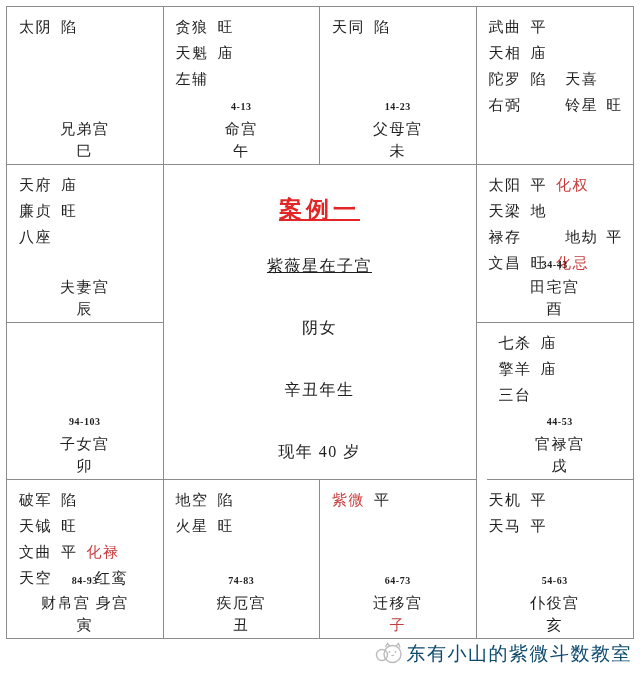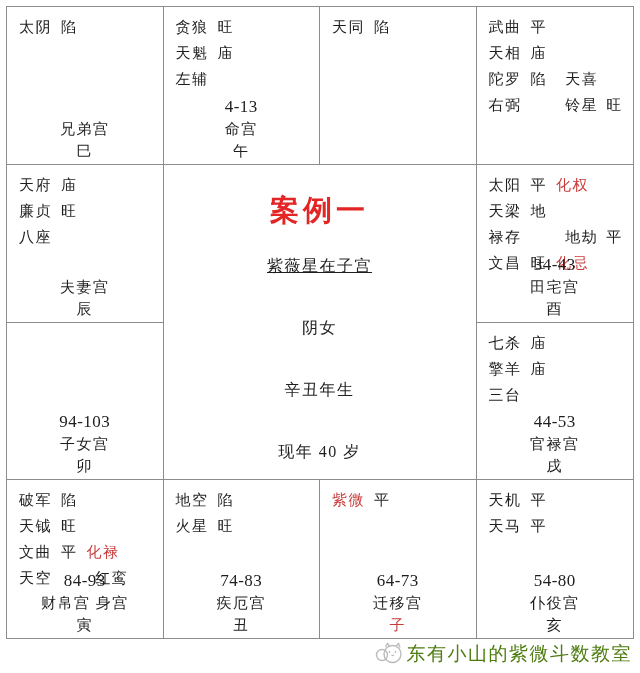--- a/index.html
+++ b/index.html
@@ -17,32 +17,32 @@
   .cell.lastcol{border-right:none;}
   .cell.lastrow{border-bottom:none;}
   .stars{position:absolute;top:7px;left:12px;right:5px;}
   .sline{position:relative;height:26px;line-height:26px;font-size:15px;letter-spacing:1.5px;white-space:nowrap;}
   .sstat{margin-left:9px;}
   .rgrp{position:absolute;left:55%;top:0;white-space:nowrap;}
   .rgrp .sstat{margin-left:8px;}
   .red{color:#c83b3b;}
   .bottom{position:absolute;left:0;right:0;bottom:2px;text-align:center;font-size:15px;letter-spacing:1.5px;}
   .bottom div{height:22px;line-height:22px;}
-  .bottom .range{letter-spacing:0.5px;font-size:17px;}
+  .bottom .range{letter-spacing:0.5px;font-size:10px;font-weight:bold;}
   .center{
     grid-column:2/4;grid-row:2/4;
     border-right:1px solid #8c8c8c;border-bottom:1px solid #8c8c8c;
     box-sizing:border-box;text-align:center;
   }
-  .case-title{margin-top:30px;font-size:29px;line-height:30px;font-weight:bold;color:#e32525;letter-spacing:4px;}
+  .case-title{margin-top:30px;font-size:23px;line-height:30px;font-weight:bold;color:#e32525;letter-spacing:4px;text-decoration:underline;}
   .cline{font-size:16px;line-height:16px;letter-spacing:1.5px;margin-top:46px;}
   .cline.first{margin-top:33px;text-decoration:underline;}
   .watermark{
     position:absolute;right:8px;bottom:6px;display:flex;align-items:center;gap:3px;
-    color:#4d7c0f;font-size:19px;letter-spacing:1.5px;white-space:nowrap;
+    color:#0c4a6e;font-size:19px;letter-spacing:1.5px;white-space:nowrap;
   }
   .wicon{flex:0 0 auto;}
 </style>
 </head>
 <body>
 
 <div class="stage">
   <div class="grid" id="grid">
     <div class="center">
       <div class="case-title">案例一</div>
@@ -70,20 +70,25 @@
         <div class="bottom">
           <div class="range">4-13</div>
           <div class="pname">命宫</div>
           <div class="branch">午</div>
         </div>
       </div>
       <div class="cell" style="grid-area: 1 / 3;">
         <div class="stars">
           <div class="sline"><span class="sname">天同</span><span class="sstat">陷</span></div>
         </div>
+        <div class="bottom">
+          <div class="range">14-23</div>
+          <div class="pname">父母宫</div>
+          <div class="branch">未</div>
+        </div>
       </div>
       <div class="cell lastcol" style="grid-area: 1 / 4;">
         <div class="stars">
           <div class="sline"><span class="sname">武曲</span><span class="sstat">平</span></div>
           <div class="sline"><span class="sname">天相</span><span class="sstat">庙</span></div>
           <div class="sline"><span class="sname">陀罗</span><span class="sstat">陷</span><span class="rgrp"><span class="sname">天喜</span></span></div>
           <div class="sline"><span class="sname">右弼</span><span class="rgrp"><span class="sname">铃星</span><span class="sstat">旺</span></span></div>
         </div>
       </div>
       <div class="cell" style="grid-area: 2 / 1;">
@@ -112,21 +117,21 @@
         </div>
       </div>
       <div class="cell" style="grid-area: 3 / 1;">
         <div class="stars"></div>
         <div class="bottom">
           <div class="range">94-103</div>
           <div class="pname">子女宫</div>
           <div class="branch">卯</div>
         </div>
       </div>
-      <div class="cell lastcol" style="grid-area: 3 / 4;">
+      <div class="cell lastcol" style="grid-area: 3 / 4; margin-left: 10px;">
         <div class="stars">
           <div class="sline"><span class="sname">七杀</span><span class="sstat">庙</span></div>
           <div class="sline"><span class="sname">擎羊</span><span class="sstat">庙</span></div>
           <div class="sline"><span class="sname">三台</span></div>
         </div>
         <div class="bottom">
           <div class="range">44-53</div>
           <div class="pname">官禄宫</div>
           <div class="branch">戌</div>
         </div>
@@ -164,21 +169,21 @@
           <div class="pname">迁移宫</div>
           <div class="branch red">子</div>
         </div>
       </div>
       <div class="cell lastcol lastrow" style="grid-area: 4 / 4;">
         <div class="stars">
           <div class="sline"><span class="sname">天机</span><span class="sstat">平</span></div>
           <div class="sline"><span class="sname">天马</span><span class="sstat">平</span></div>
         </div>
         <div class="bottom">
-          <div class="range">54-80</div>
+          <div class="range">54-63</div>
           <div class="pname">仆役宫</div>
           <div class="branch">亥</div>
         </div>
       </div>
     </div>
 
   <div class="watermark">
     <svg class="wicon" width="30" height="26" viewBox="0 0 30 26" fill="none" stroke="#bcbcbc" stroke-width="1.4">
       <circle cx="8" cy="14" r="5.5"></circle>
       <circle cx="18.5" cy="13" r="8.5"></circle>

